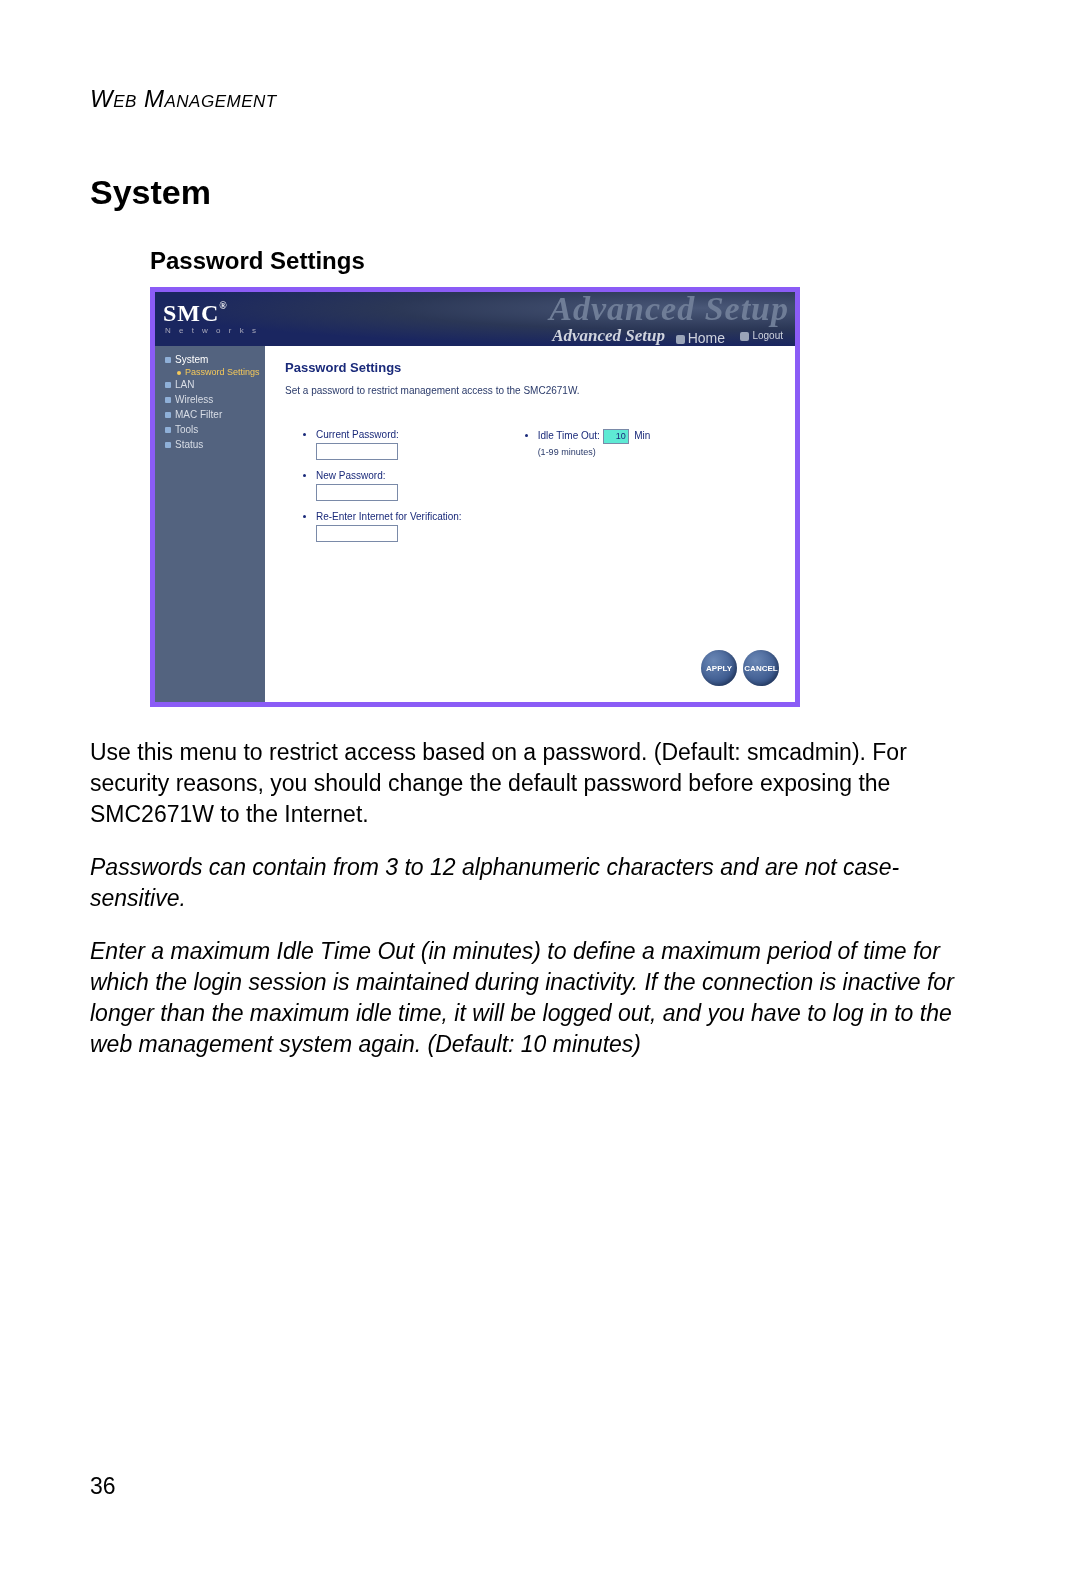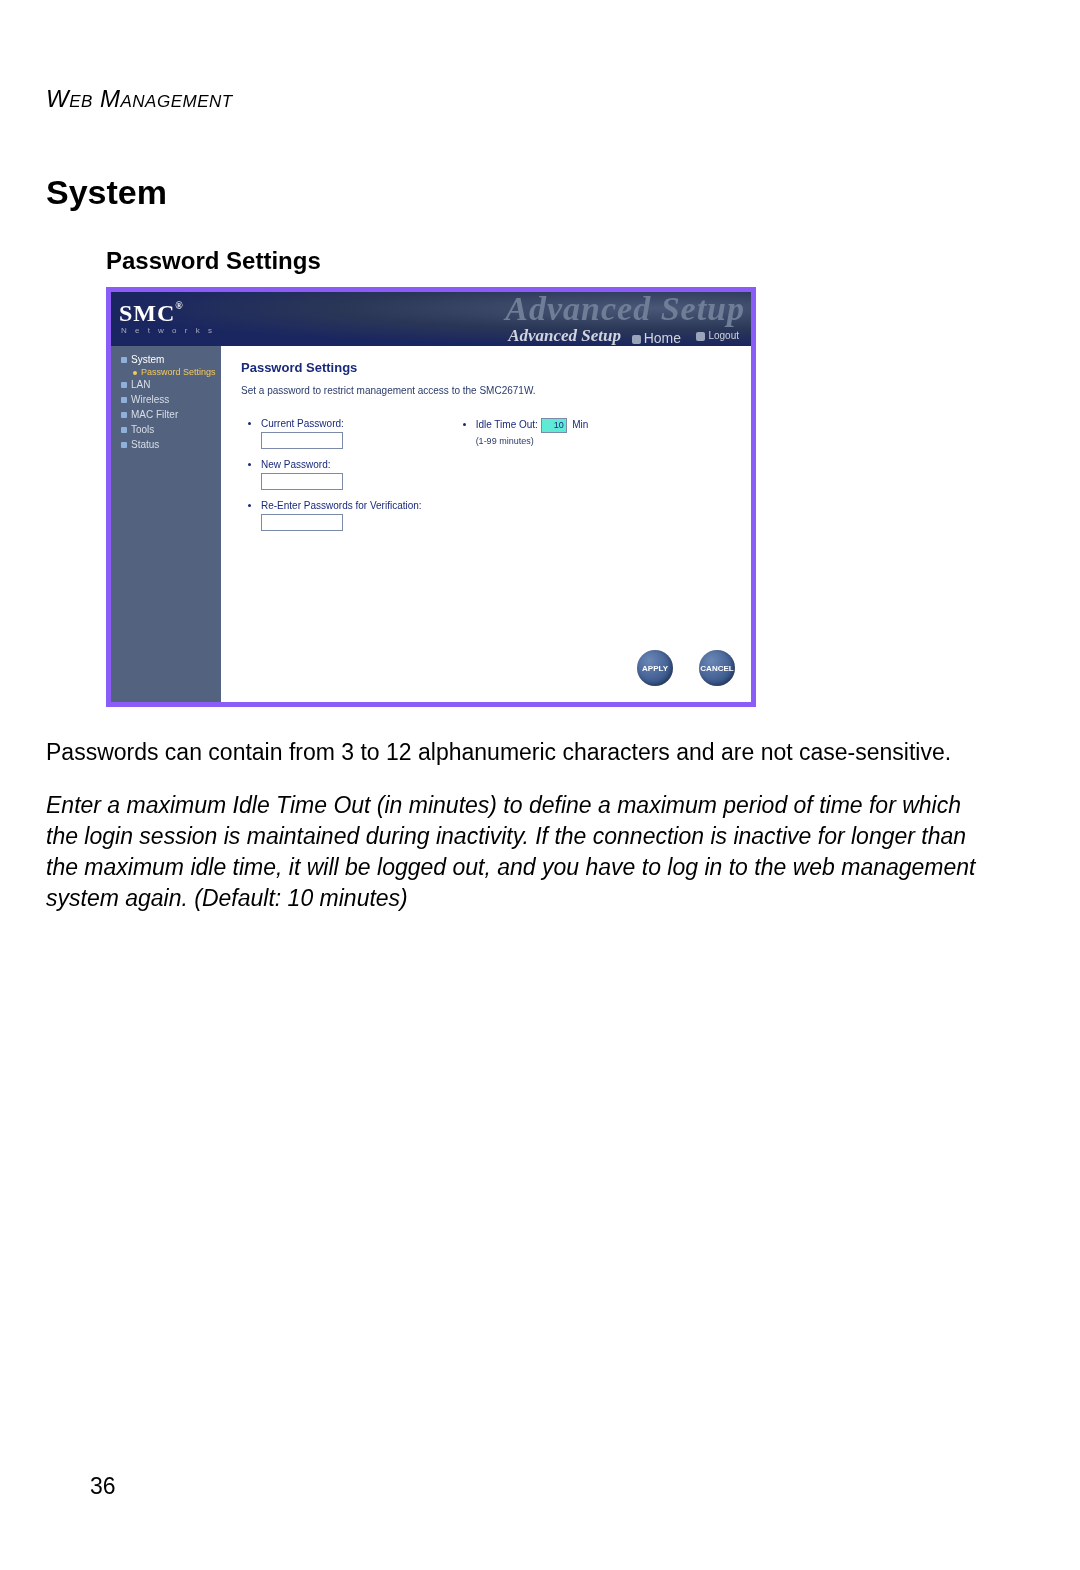--- a/index.html
+++ b/index.html
@@ -1,16 +1,16 @@
 <!DOCTYPE html>
 <html><head>
 <meta charset="utf-8">
 <style>
   html,body{margin:0;padding:0;background:#fff;font-family:Arial,Helvetica,sans-serif;color:#000;}
-  .page{width:1080px;height:1570px;position:relative;box-sizing:border-box;padding:85px 90px 0 46px;}
+  .page{width:1080px;height:1570px;position:relative;box-sizing:border-box;padding:85px 90px 0 90px;}
   .header-line{font-style:italic;font-variant:small-caps;font-size:24px;letter-spacing:.5px;margin-bottom:60px;}
   .h1{font-family:Arial,Helvetica,sans-serif;font-weight:bold;font-size:34px;margin:0 0 35px 0;}
   .h2{font-weight:bold;font-size:24px;margin:0 0 12px 60px;}
   .shot{width:640px;height:410px;margin-left:60px;border:5px solid #8b5cf6;position:relative;overflow:hidden;font-family:Tahoma,Arial,sans-serif;}
   
   .band{height:54px;background:linear-gradient(#1a2660,#1a2660);position:relative;}
   .band-inner{position:absolute;top:0;left:0;right:0;bottom:0;background:radial-gradient(ellipse at 85% 30%,#4a5878 0%,#2b3756 40%,#1a2660 70%);}
   .logo{position:absolute;left:8px;top:8px;color:#fff;font-family:"Times New Roman",serif;font-weight:bold;font-size:24px;letter-spacing:1px;}
   .logo sup{font-size:10px;vertical-align:top;}
   .logo-sub{position:absolute;left:10px;top:34px;color:#aab;font-size:8px;letter-spacing:3px;text-align:center;}
@@ -25,27 +25,27 @@
   .side .item .b{display:inline-block;width:6px;height:6px;background:#8fb0d8;border-radius:1px;margin-right:4px;vertical-align:middle;}
   .side .active{color:#fff;}
   .side .sub{padding-left:22px;color:#f5c95a;font-size:9px;}
   .side .sub .c{display:inline-block;width:4px;height:4px;background:#f5c95a;border-radius:50%;margin-right:4px;vertical-align:middle;}
   
   .panel{position:absolute;left:110px;top:54px;right:0;bottom:0;background:#fff;padding:14px 20px;font-size:10px;color:#2a3a6a;}
   .panel h3{margin:0 0 10px 0;color:#1a2a7a;font-size:13px;font-weight:bold;}
   .desc{color:#2a3a6a;margin-bottom:18px;font-size:10px;}
   .cols{display:flex;gap:30px;}
   .col{flex:0 0 auto;}
-  .col ul{margin:4px;padding-left:16px;}
+  .col ul{margin:15px;padding-left:16px;}
   .col li{margin-bottom:10px;color:#1a2a7a;font-size:10px;}
   .fld{display:block;width:80px;height:15px;border:1px solid #7a8aa8;margin-top:3px;background:#fff;}
   .tiny-in{display:inline-block;width:22px;height:13px;border:1px solid #7a8aa8;background:#5eead4;font-size:9px;text-align:right;padding-right:2px;line-height:13px;vertical-align:middle;}
   .hint{color:#2a3a6a;font-size:9px;margin-top:3px;}
   
-  .btns{position:absolute;bottom:16px;right:16px;display:flex;gap:26px;}
+  .btns{position:absolute;bottom:16px;right:16px;display:flex;gap:6px;}
   .rnd{width:36px;height:36px;border-radius:50%;background:radial-gradient(circle at 35% 30%,#6a87b5,#24427a);color:#fff;font-size:8px;font-weight:bold;display:flex;align-items:center;justify-content:center;box-shadow:inset -2px -2px 4px rgba(0,0,0,.3);cursor:pointer;}
   
   .para{font-size:23px;line-height:1.35;margin:30px 0 0 0;color:#000;}
   .para + .para{margin-top:22px;font-style:italic;}
   .pagenum{position:absolute;left:90px;bottom:70px;font-size:23px;}
 </style>
 </head>
 <body>
 
 <div class="page">
@@ -84,21 +84,21 @@
           <ul>
             <li>
               <span>Current Password:</span>
               <span class="fld"></span>
             </li>
             <li>
               <span>New Password:</span>
               <span class="fld"></span>
             </li>
             <li>
-              <span>Re-Enter Passwords for Verification:</span>
+              <span>Re-Enter Internet for Verification:</span>
               <span class="fld"></span>
             </li>
           </ul>
         </div>
         <div class="col">
           <ul>
             <li>
               <span>Idle Time Out:</span>
               <span class="tiny-in">10</span>
               &nbsp;<span>Min</span>
@@ -107,17 +107,18 @@
           </ul>
         </div>
       </div>
       <div class="btns">
         <div class="rnd">APPLY</div>
         <div class="rnd">CANCEL</div>
       </div>
     </div>
   </div>
 
+  <p class="para">Use this menu to restrict access based on a password. (Default: smcadmin). For security reasons, you should change the default password before exposing the SMC2671W to the Internet.</p>
   <p class="para">Passwords can contain from 3 to 12 alphanumeric characters and are not case-sensitive.</p>
   <p class="para">Enter a maximum Idle Time Out (in minutes) to define a maximum period of time for which the login session is maintained during inactivity. If the connection is inactive for longer than the maximum idle time, it will be logged out, and you have to log in to the web management system again. (Default: 10 minutes)</p>
 
   <div class="pagenum">36</div>
 </div>
 
 </body></html>

